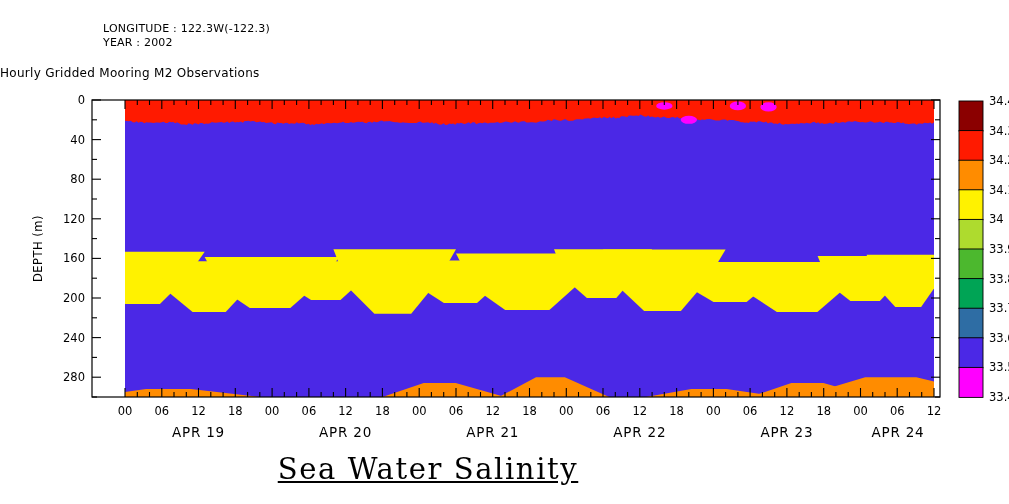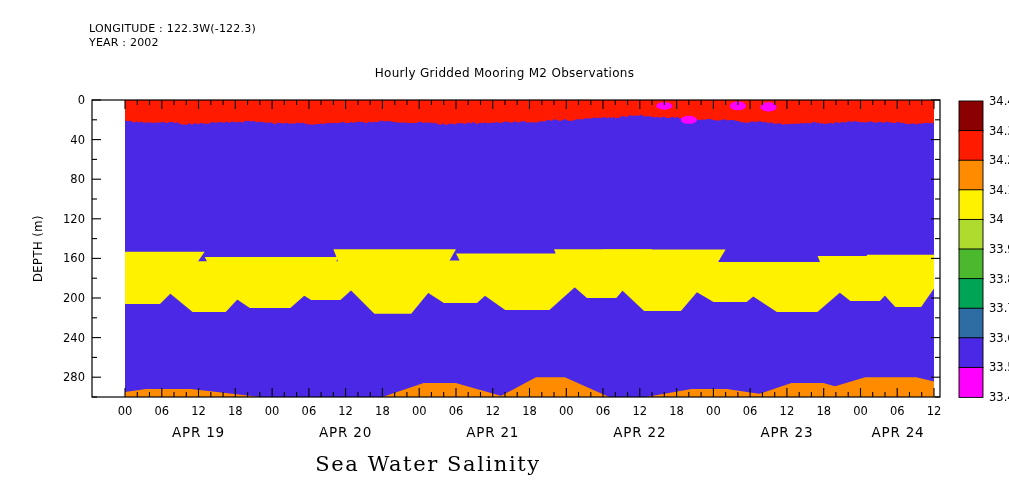--- a/index.html
+++ b/index.html
@@ -16,48 +16,49 @@
     color: #000000;
   }
   #root {
     position: absolute;
     left: 0; top: 0;
     width: 1009px;
     height: 504px;
   }
   .meta-block {
     position: absolute;
-    left: 89px;
+    left: 103px;
     top: 22px;
     font-family: "DejaVu Sans", sans-serif;
     font-size: 11px;
     line-height: 13.5px;
     letter-spacing: 0.2px;
     white-space: nowrap;
   }
   .meta-line { display: block; }
   .plot-title {
     position: absolute;
     left: 0;
     top: 66px;
     width: 1009px;
-    text-align: center;
+    text-align: left;
     font-family: "DejaVu Sans", sans-serif;
     font-size: 12px;
     letter-spacing: 0.3px;
   }
   .bottom-title {
     position: absolute;
     left: 0;
     top: 452px;
     width: 856px;
     text-align: center;
     font-family: "DejaVu Serif", serif;
-    font-size: 21px;
+    font-size: 29px;
     letter-spacing: 1.6px;
+    text-decoration: underline;
   }
   #plotsvg {
     position: absolute;
     left: 0;
     top: 0;
   }
   .axis-label-text {
     font-family: "DejaVu Sans", sans-serif;
     font-size: 11.5px;
     fill: #000000;

